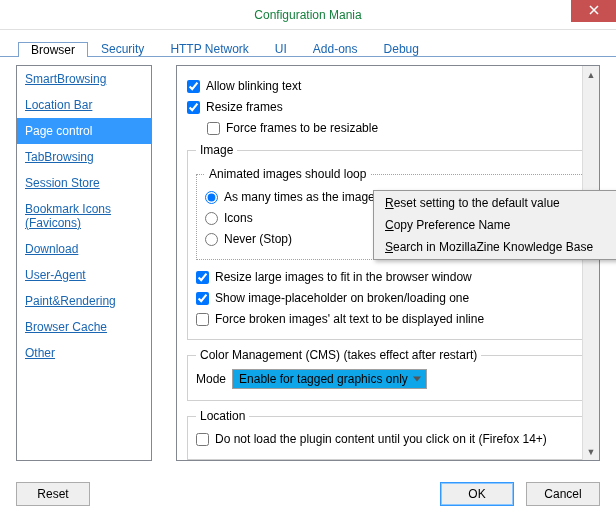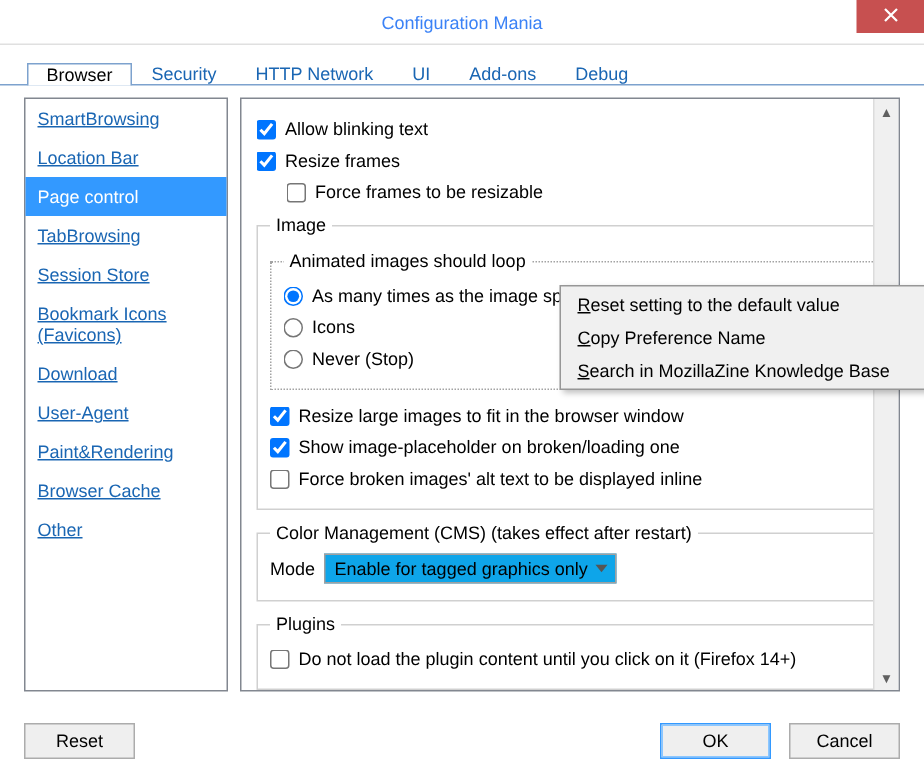--- a/index.html
+++ b/index.html
@@ -1,24 +1,24 @@
 <!DOCTYPE html>
 <html><head>
 <meta charset="utf-8">
 <style>
 * { box-sizing: border-box; margin: 0; padding: 0; font-family: "Segoe UI", Tahoma, sans-serif; font-size: 12px; }
 body { background: #fff; width: 616px; height: 519px; overflow: hidden; position: relative; }
 .titlebar { height: 30px; background: #fff; border-bottom: 1px solid #e0e0e0; display: flex; align-items: center; justify-content: center; position: relative; }
-.titlebar .title { font-size: 12px; color: #3b82f6; }
+.titlebar .title { font-size: 12px; color: #15803d; }
 .titlebar .close { position: absolute; right: 0; top: 0; width: 45px; height: 22px; background: #c75050; color: #fff; display: flex; align-items: center; justify-content: center; font-size: 12px; }
 .tabstrip { height: 26px; display: flex; align-items: flex-end; padding-left: 18px; background: #fff; }
 .tabstrip .tab { padding: 0 12px; display: flex; align-items: center; color: #1a66b3; border: 1px solid transparent; border-bottom: none; cursor: default; }
 .tabstrip .tab.active { background: #fff; border-color: #7da2ce; color: #000; position: relative; top: 1px; z-index: 2; }
 .tabline { height: 1px; background: #7da2ce; margin: 0 0 8px 0; }
-.body { display: flex; padding: 0 16px; gap: 8px; height: 396px; }
+.body { display: flex; padding: 0 16px; gap: 24px; height: 396px; }
 .sidebar { width: 136px; border: 1px solid #828790; background: #fff; display: flex; flex-direction: column; }
 .sidebar .item { padding: 6px 8px; color: #1a66b3; text-decoration: underline; cursor: default; }
 .sidebar .item.sel { background: #3399ff; color: #fff; text-decoration: none; }
 .main { flex: 1; border: 1px solid #828790; background: #fff; position: relative; overflow: hidden; padding: 8px 4px 8px 10px; }
 .scroll { position: absolute; right: 0; top: 0; width: 17px; height: 100%; background: #f0f0f0; border-left: 1px solid #dcdcdc; }
 .scroll .su, .scroll .sd { height: 17px; display: flex; align-items: center; justify-content: center; color: #606060; font-size: 9px; }
 .scroll .sd { position: absolute; bottom: 0; width: 100%; }
 .row { display: flex; align-items: center; gap: 6px; margin: 3px 0; min-height: 18px; }
 .row.indent1 { padding-left: 20px; }
 input[type=checkbox], input[type=radio] { width: 13px; height: 13px; margin: 0; }
@@ -137,21 +137,21 @@
       <legend>Color Management (CMS) (takes effect after restart)</legend>
       <div class="row">
         <label>Mode</label>
         <span class="selwrap">
           <select><option>Enable for tagged graphics only</option></select>
         </span>
       </div>
     </fieldset>
 
     <fieldset>
-      <legend>Plugins</legend>
+      <legend>Location</legend>
       <div class="row">
           <input type="checkbox" style="">
           <label>Do not load the plugin content until you click on it (Firefox 14+)</label>
         </div>
     </fieldset>
 
     <div class="scroll">
       <div class="su">▲</div>
       <div class="sd">▼</div>
     </div>

